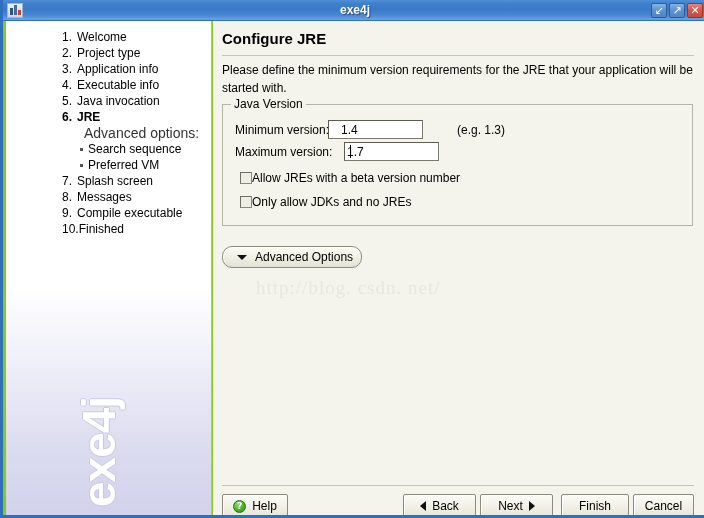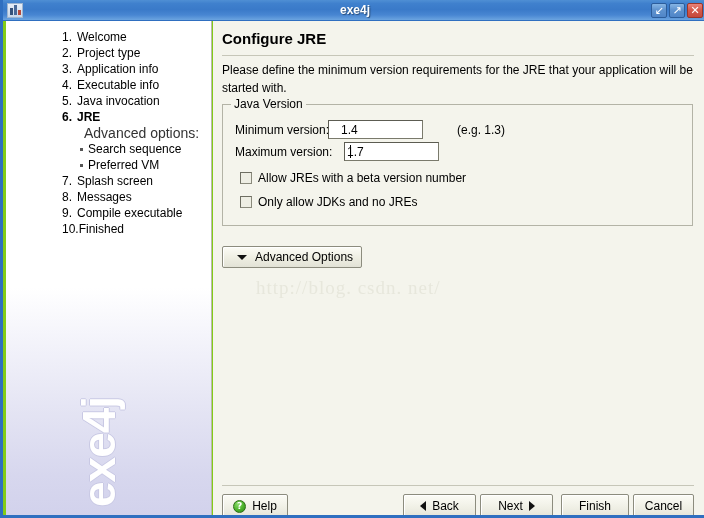--- a/index.html
+++ b/index.html
@@ -254,21 +254,20 @@
     position: absolute;
     font-size: 12px;
     color: #000000;
     line-height: 18px;
   }
 
   .checkrow {
     position: absolute;
     display: flex;
     align-items: center;
-    gap: 6px;
     font-size: 12px;
     color: #000000;
   }
   .checkbox {
     width: 12px; height: 12px;
     box-sizing: border-box;
     background: #eeeee4;
     border: 1px solid #8a8a7c;
     border-top-color: #6e6e62;
     border-left-color: #6e6e62;
@@ -276,21 +275,21 @@
 
   
   .adv-button {
     position: absolute;
     left: 9px; top: 225px;
     width: 140px;
     height: 22px;
     box-sizing: border-box;
     background: linear-gradient(to bottom, #fcfcf6 0%, #eeeee2 55%, #e2e2d6 100%);
     border: 1px solid #8c8c7e;
-    border-radius: 2px;
+    border-radius: 10px;
     box-shadow: inset 1px 1px 0 #ffffff;
     font-size: 12px;
     color: #000000;
     display: flex;
     align-items: center;
     gap: 8px;
     padding-left: 14px;
   }
   .adv-button .tri {
     width: 0; height: 0;

